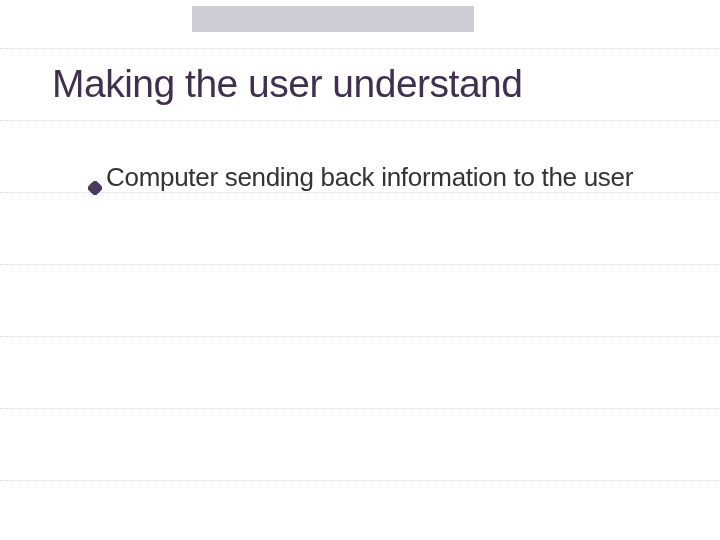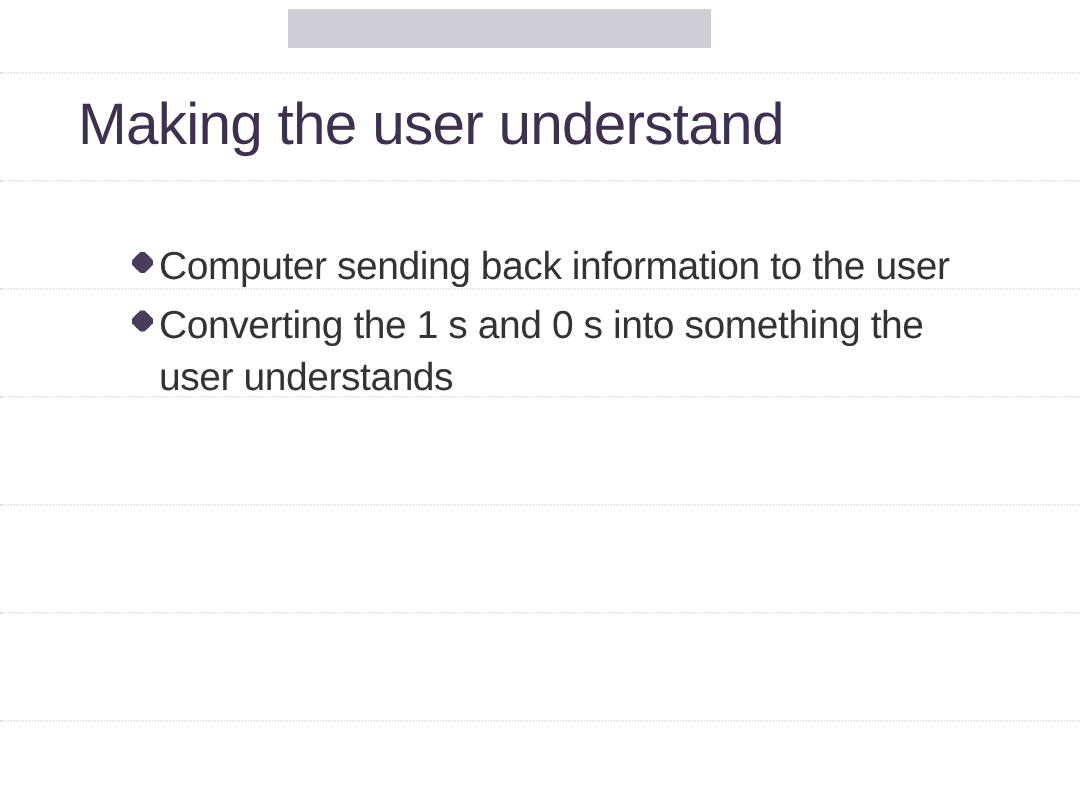--- a/index.html
+++ b/index.html
@@ -53,21 +53,21 @@
       text-align: right;
     }
     .content {
       position: absolute;
       top: 160px;
       left: 88px;
       right: 60px;
     }
     .bullet-item {
       display: flex;
-      align-items: flex-start;
+      align-items: flex-end;
       margin-bottom: 4px;
     }
     .bullet-icon {
       flex-shrink: 0;
       width: 14px;
       height: 14px;
       margin-top: 8px;
       margin-right: 4px;
     }
     .bullet-icon svg { display: block; }
@@ -102,24 +102,13 @@
     <span class="bullet-icon">
       <svg width="14" height="14" viewBox="0 0 14 14">
         <rect x="3.5" y="0" width="7" height="7" transform="rotate(45 7 3.5)" fill="#4a3c5c"></rect>
         <rect x="3.5" y="7" width="7" height="7" transform="rotate(45 7 10.5)" fill="#4a3c5c"></rect>
         <rect x="0" y="3.5" width="7" height="7" transform="rotate(45 3.5 7)" fill="#4a3c5c"></rect>
         <rect x="7" y="3.5" width="7" height="7" transform="rotate(45 10.5 7)" fill="#4a3c5c"></rect>
       </svg>
     </span>
     <span class="bullet-text">Computer sending back information to the user</span>
   </div>
-  <div class="bullet-item">
-    <span class="bullet-icon">
-      <svg width="14" height="14" viewBox="0 0 14 14">
-        <rect x="3.5" y="0" width="7" height="7" transform="rotate(45 7 3.5)" fill="#4a3c5c"></rect>
-        <rect x="3.5" y="7" width="7" height="7" transform="rotate(45 7 10.5)" fill="#4a3c5c"></rect>
-        <rect x="0" y="3.5" width="7" height="7" transform="rotate(45 3.5 7)" fill="#4a3c5c"></rect>
-        <rect x="7" y="3.5" width="7" height="7" transform="rotate(45 10.5 7)" fill="#4a3c5c"></rect>
-      </svg>
-    </span>
-    <span class="bullet-text">Converting the 1 s and 0 s into something the user understands</span>
-  </div>
 </div>
 
 </body></html>

